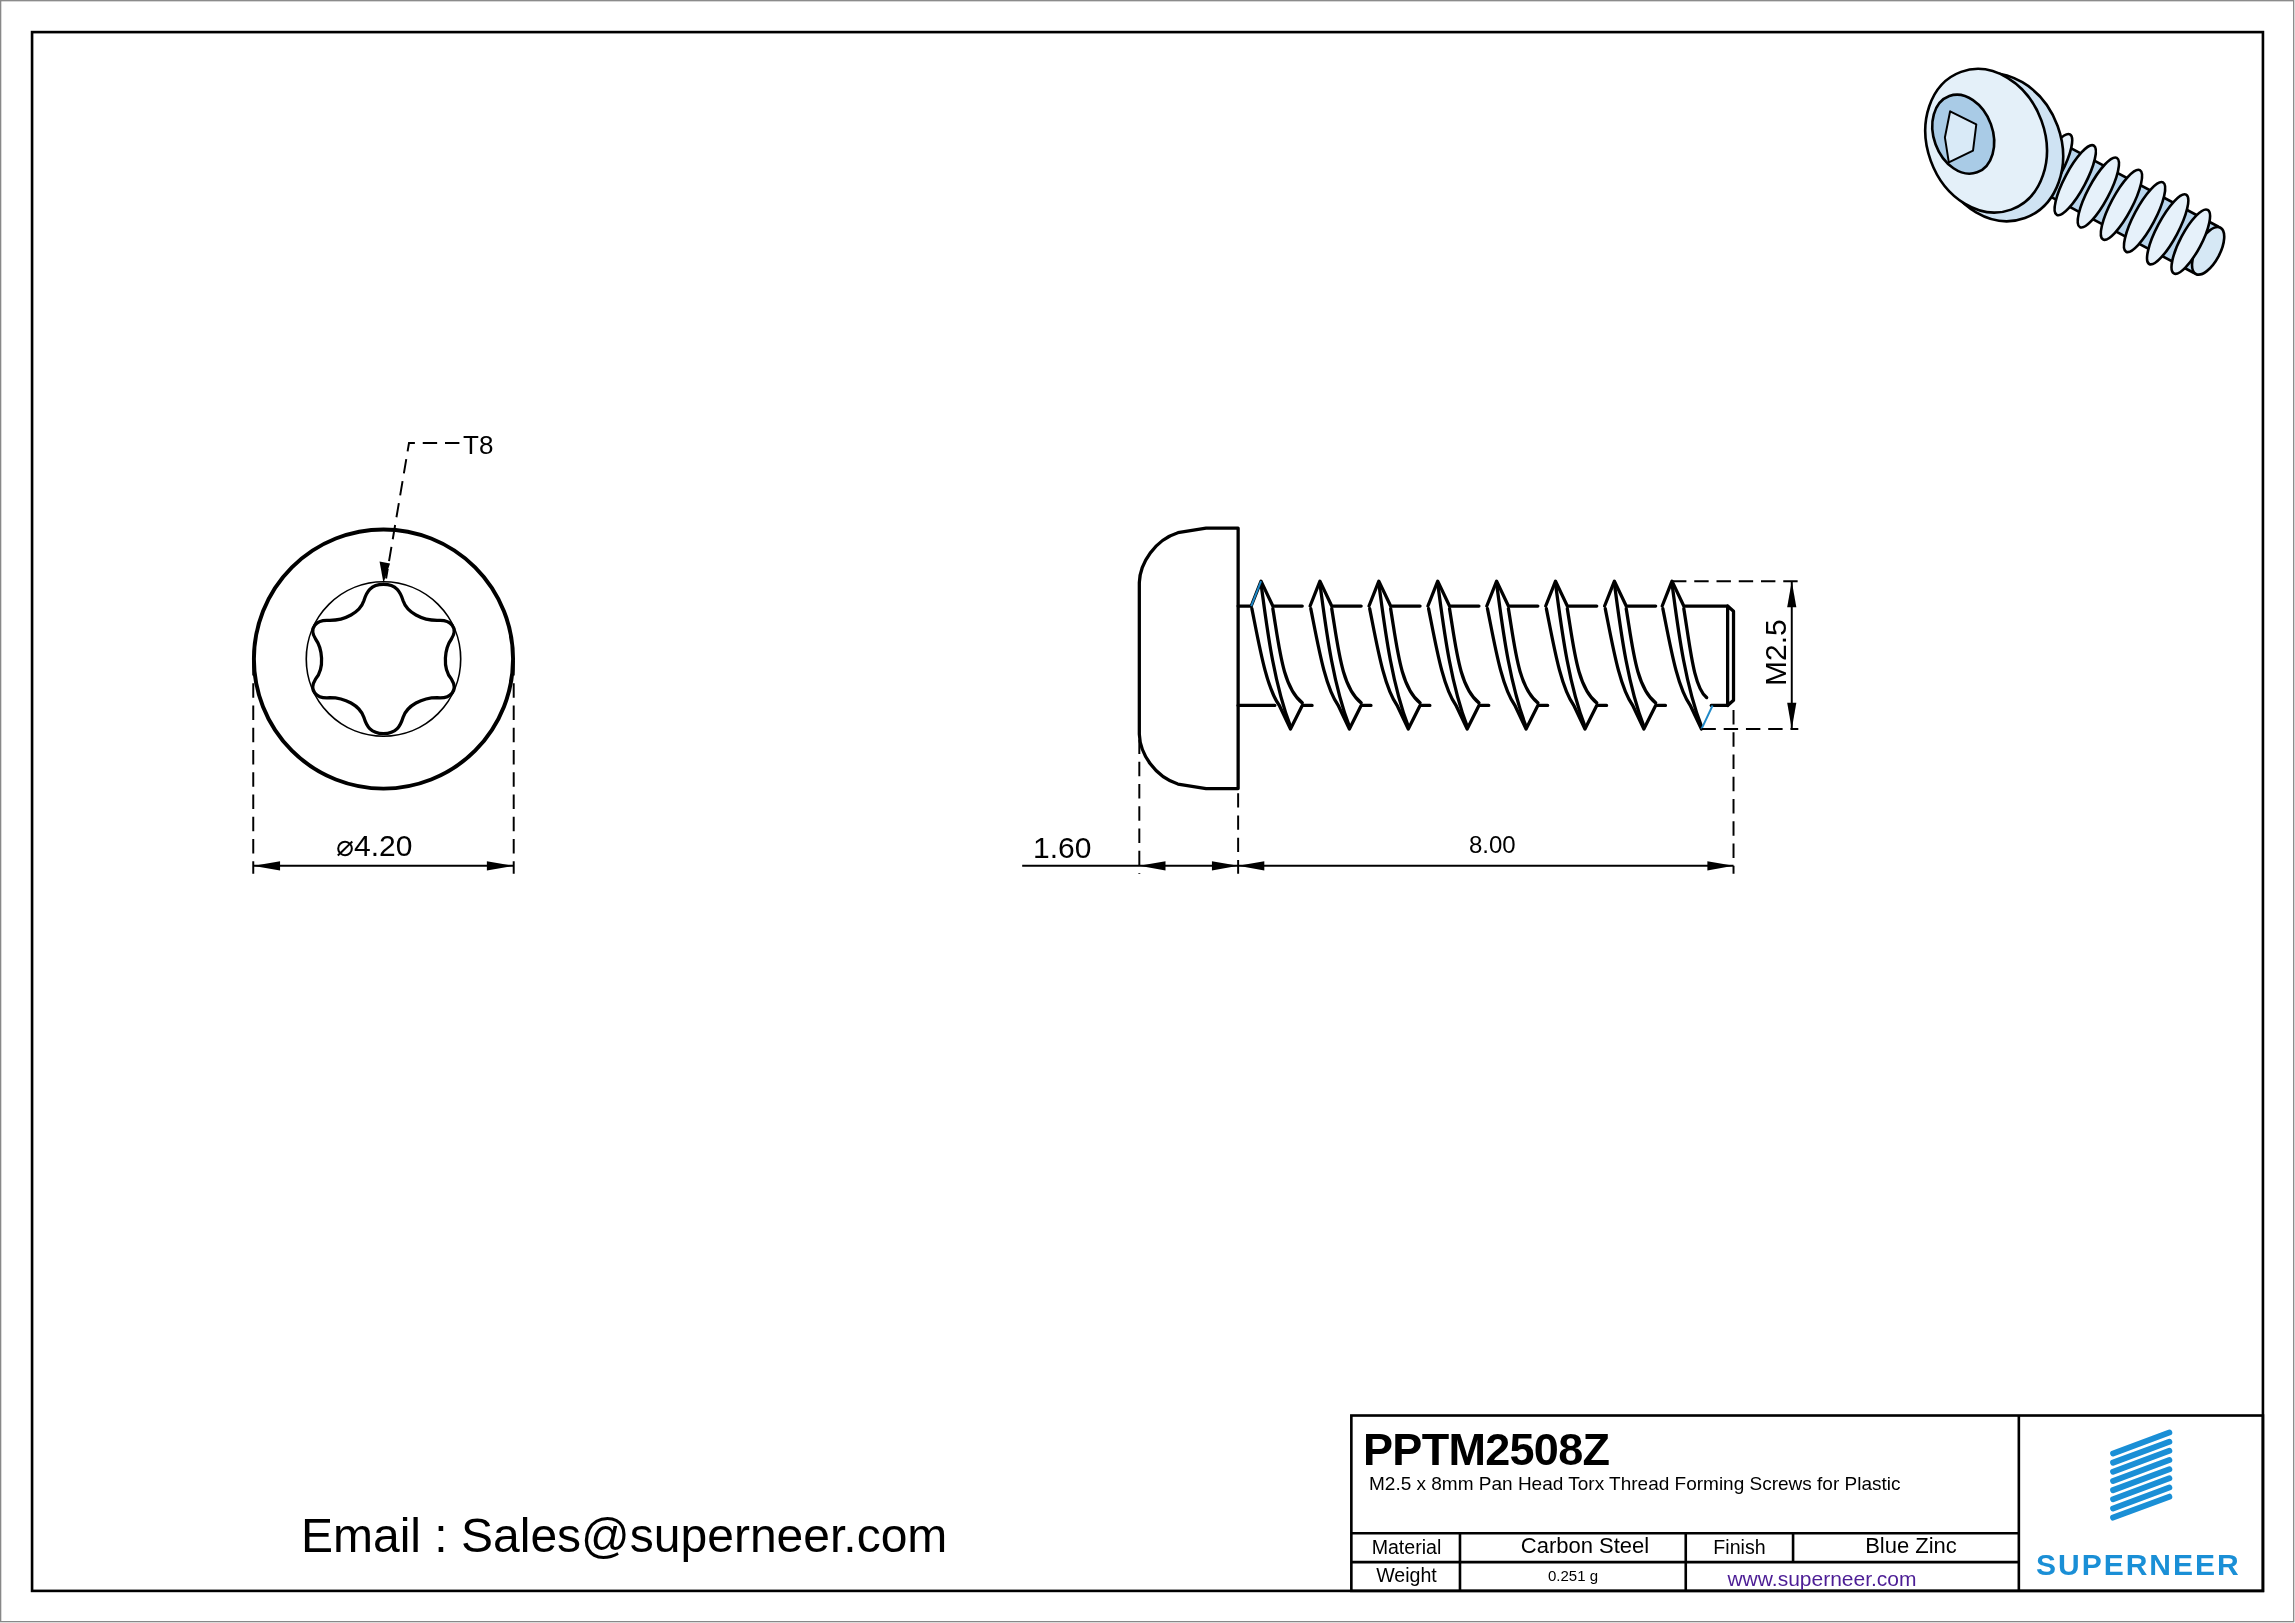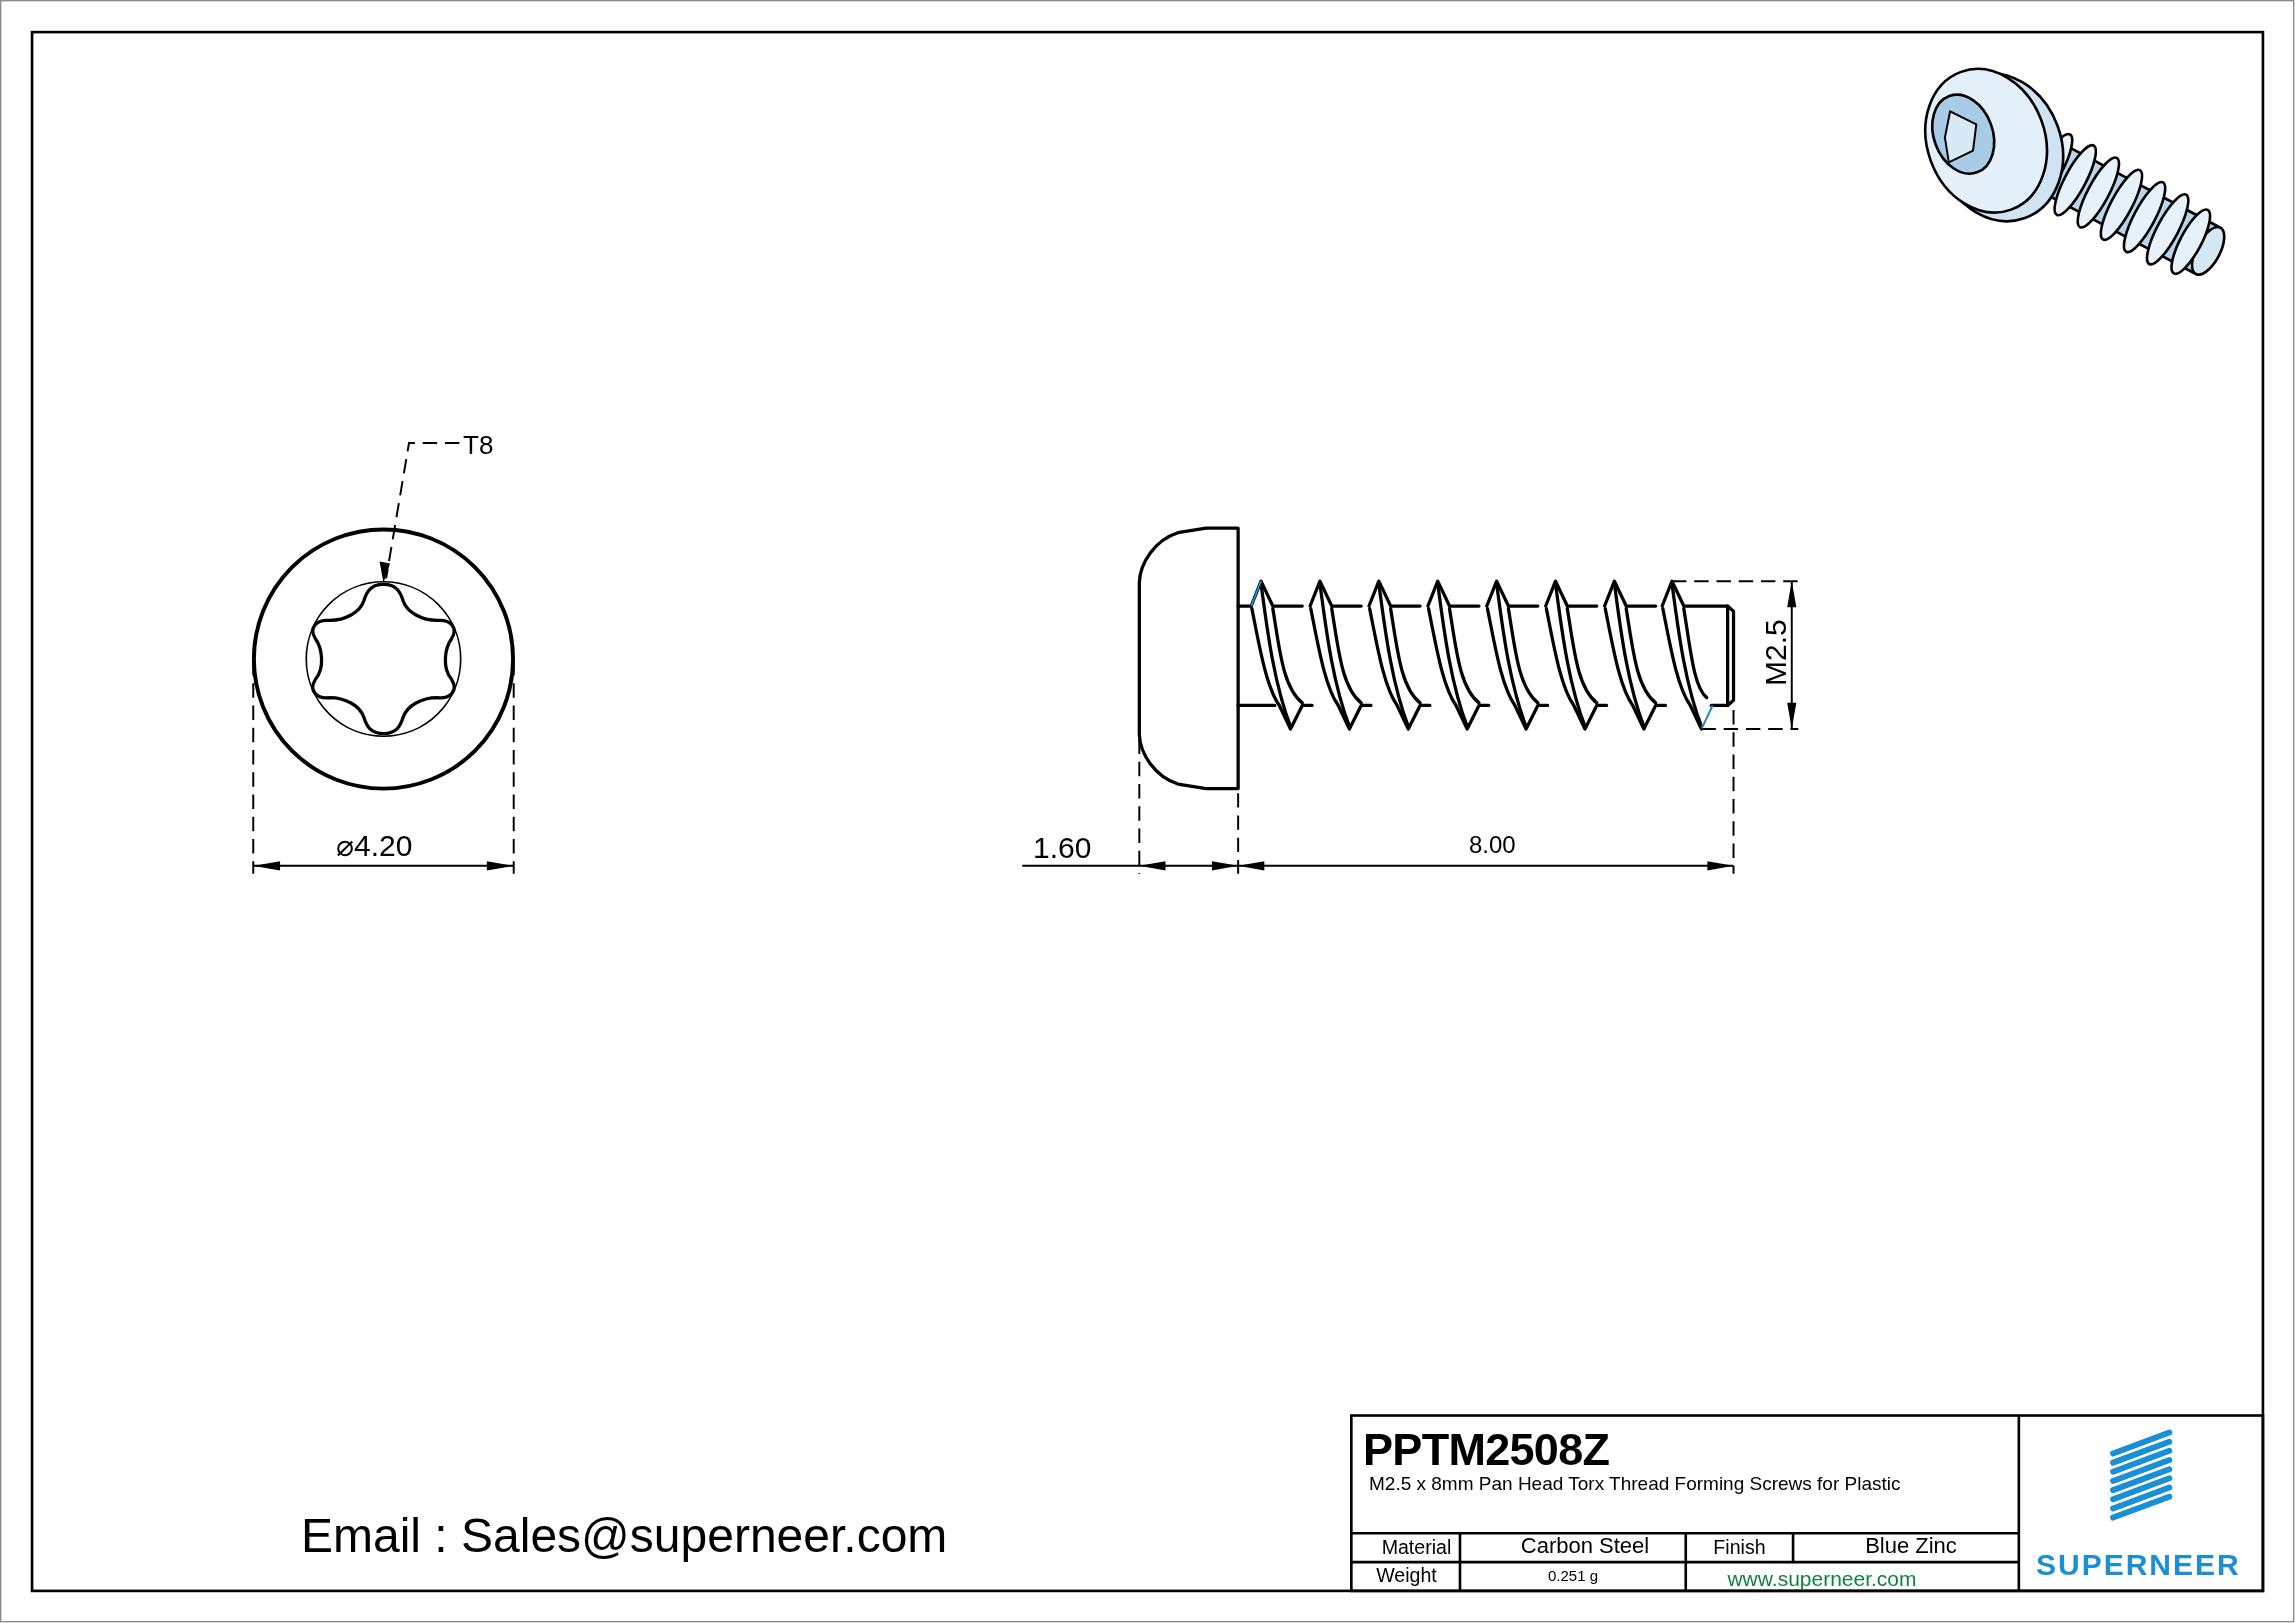--- a/index.html
+++ b/index.html
@@ -180,23 +180,23 @@
 
 <div class="overlay" style="left:1469px; top:833px; font-size:24px;">8.00</div>
 
 <div class="overlay" style="left:1741px; top:636px; font-size:30px; transform: rotate(-90deg); transform-origin: 35px 15px;">M2.5</div>
 
 <div class="overlay" style="left:301px; top:1512px; font-size:48px;">Email : Sales@superneer.com</div>
 
 <div class="overlay" style="left:1363px; top:1427px; font-size:45px; font-weight:bold; letter-spacing:-0.7px;">PPTM2508Z</div>
 <div class="overlay" style="left:1369px; top:1474px; font-size:19px;">M2.5 x 8mm Pan Head Torx Thread Forming Screws for Plastic</div>
 
-<div class="overlay center" style="left:1352px; top:1538px; width:109px; font-size:19.6px;padding-left:10px;">Material</div>
+<div class="overlay center" style="left:1352px; top:1538px; width:109px; font-size:19.6px;">Material</div>
 <div class="overlay center" style="left:1460px; top:1535px; width:250px; font-size:22px;">Carbon Steel</div>
 <div class="overlay center" style="left:1686px; top:1538px; width:107px; font-size:19.6px;">Finish</div>
 <div class="overlay center" style="left:1793px; top:1535px; width:202px; font-size:22px;margin-left:17px;">Blue Zinc</div>
 
 <div class="overlay center" style="left:1352px; top:1566px; width:109px; font-size:19.6px;">Weight</div>
 <div class="overlay center" style="left:1460px; top:1568px; width:226px; font-size:15px;">0.251 g</div>
-<div class="overlay center" style="left:1686px; top:1568px; width:272px; font-size:21px; color:#15803d;">www.superneer.com</div>
+<div class="overlay center" style="left:1686px; top:1568px; width:272px; font-size:21px; color:#4c1d95;">www.superneer.com</div>
 
 <div class="overlay" style="left:2036px; top:1550px; font-size:30px; font-weight:bold; color:#1a8fd6; letter-spacing:2px;">SUPERNEER</div>
 
 
 </body></html>

